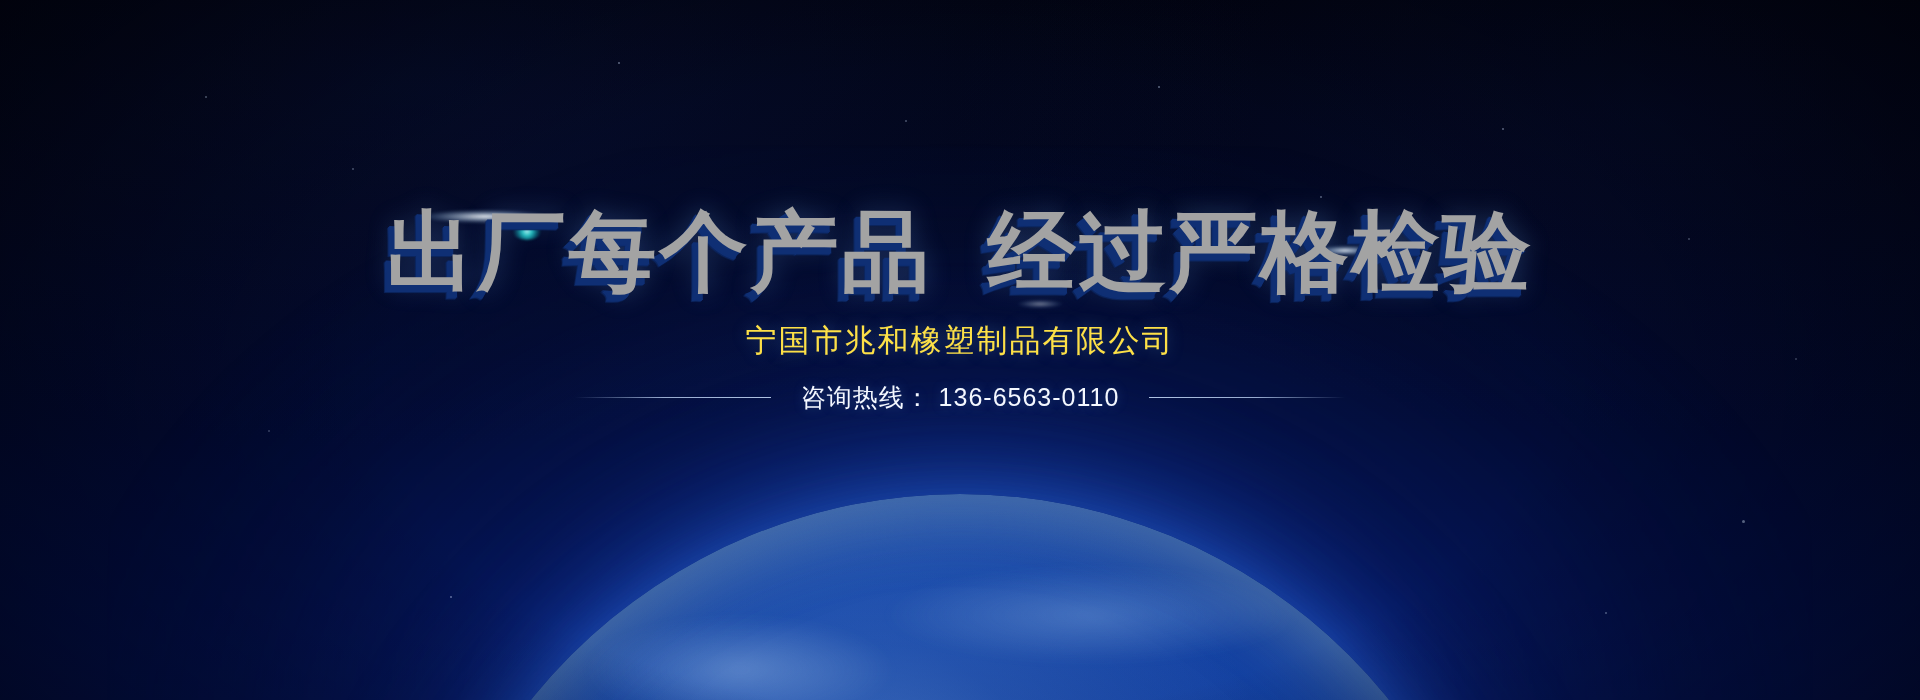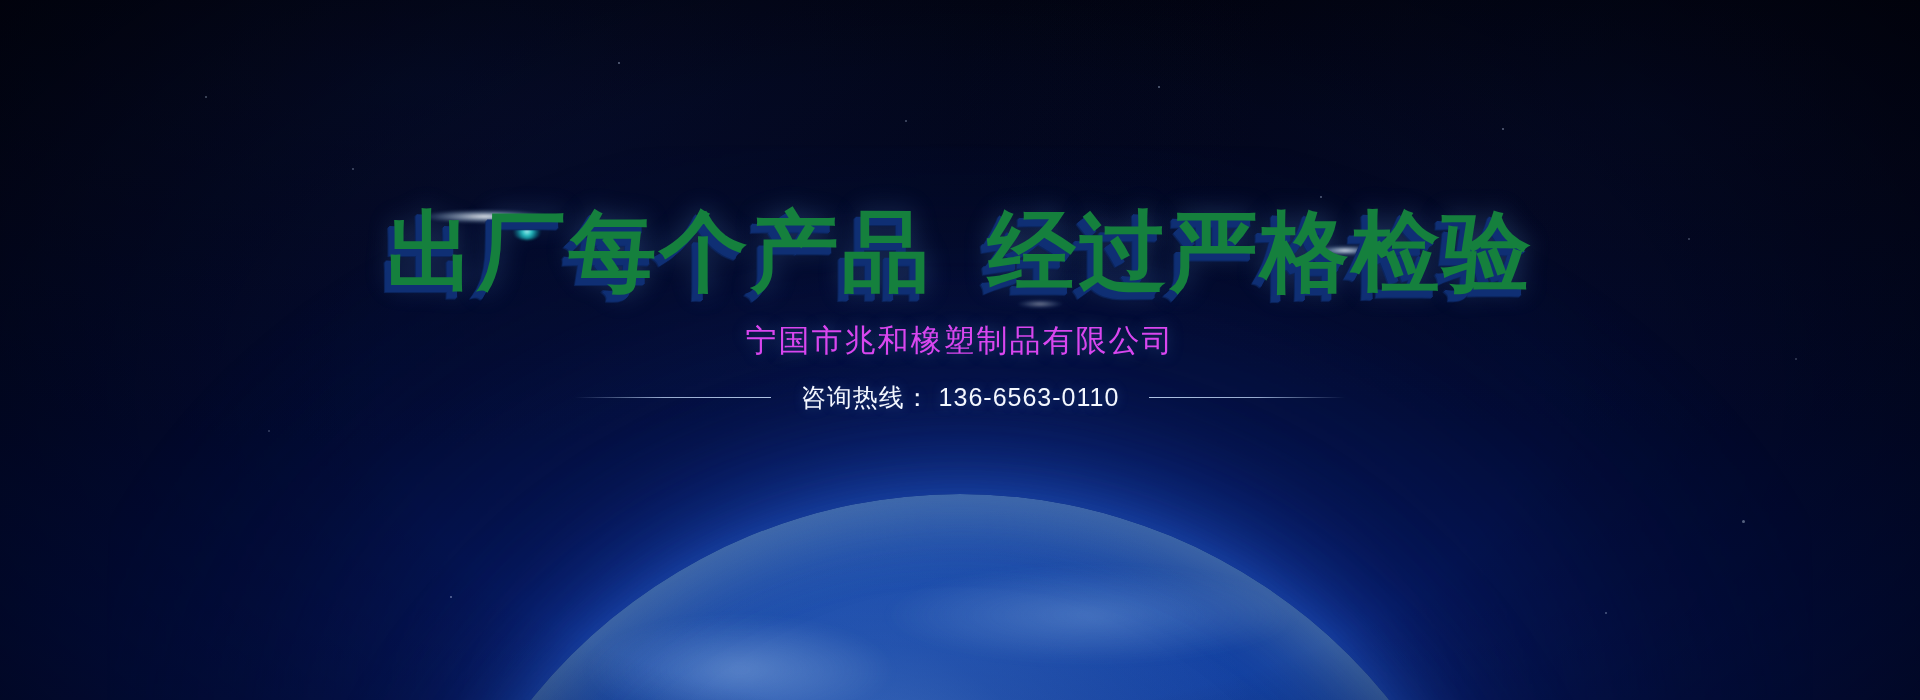--- a/index.html
+++ b/index.html
@@ -183,40 +183,40 @@
   .headline {
     position: absolute;
     top: 208px;
     left: 0;
     width: 100%;
     text-align: center;
     font-size: 88px;
     line-height: 1;
     font-weight: bold;
     letter-spacing: 3px;
-    color: #15803d;
+    color: #a3a3a3;
     white-space: pre;
     text-shadow:
       -5px 6px 0 #0f2f74,
       -6px 7px 0 #0f2f74,
       -7px 8px 1px #0c2660,
       0 0 26px rgba(120,180,255,0.30);
   }
 
   .subtitle {
     position: absolute;
     top: 325px;
     left: 0;
     width: 100%;
     text-align: center;
     font-size: 31px;
     line-height: 1;
     font-weight: normal;
     letter-spacing: 2px;
-    color: #d946ef;
+    color: #fde047;
     text-shadow: 0 0 16px rgba(110,170,255,0.35);
   }
 
   .hotline-row {
     position: absolute;
     top: 385px;
     left: 0;
     width: 100%;
     display: flex;
     align-items: center;

